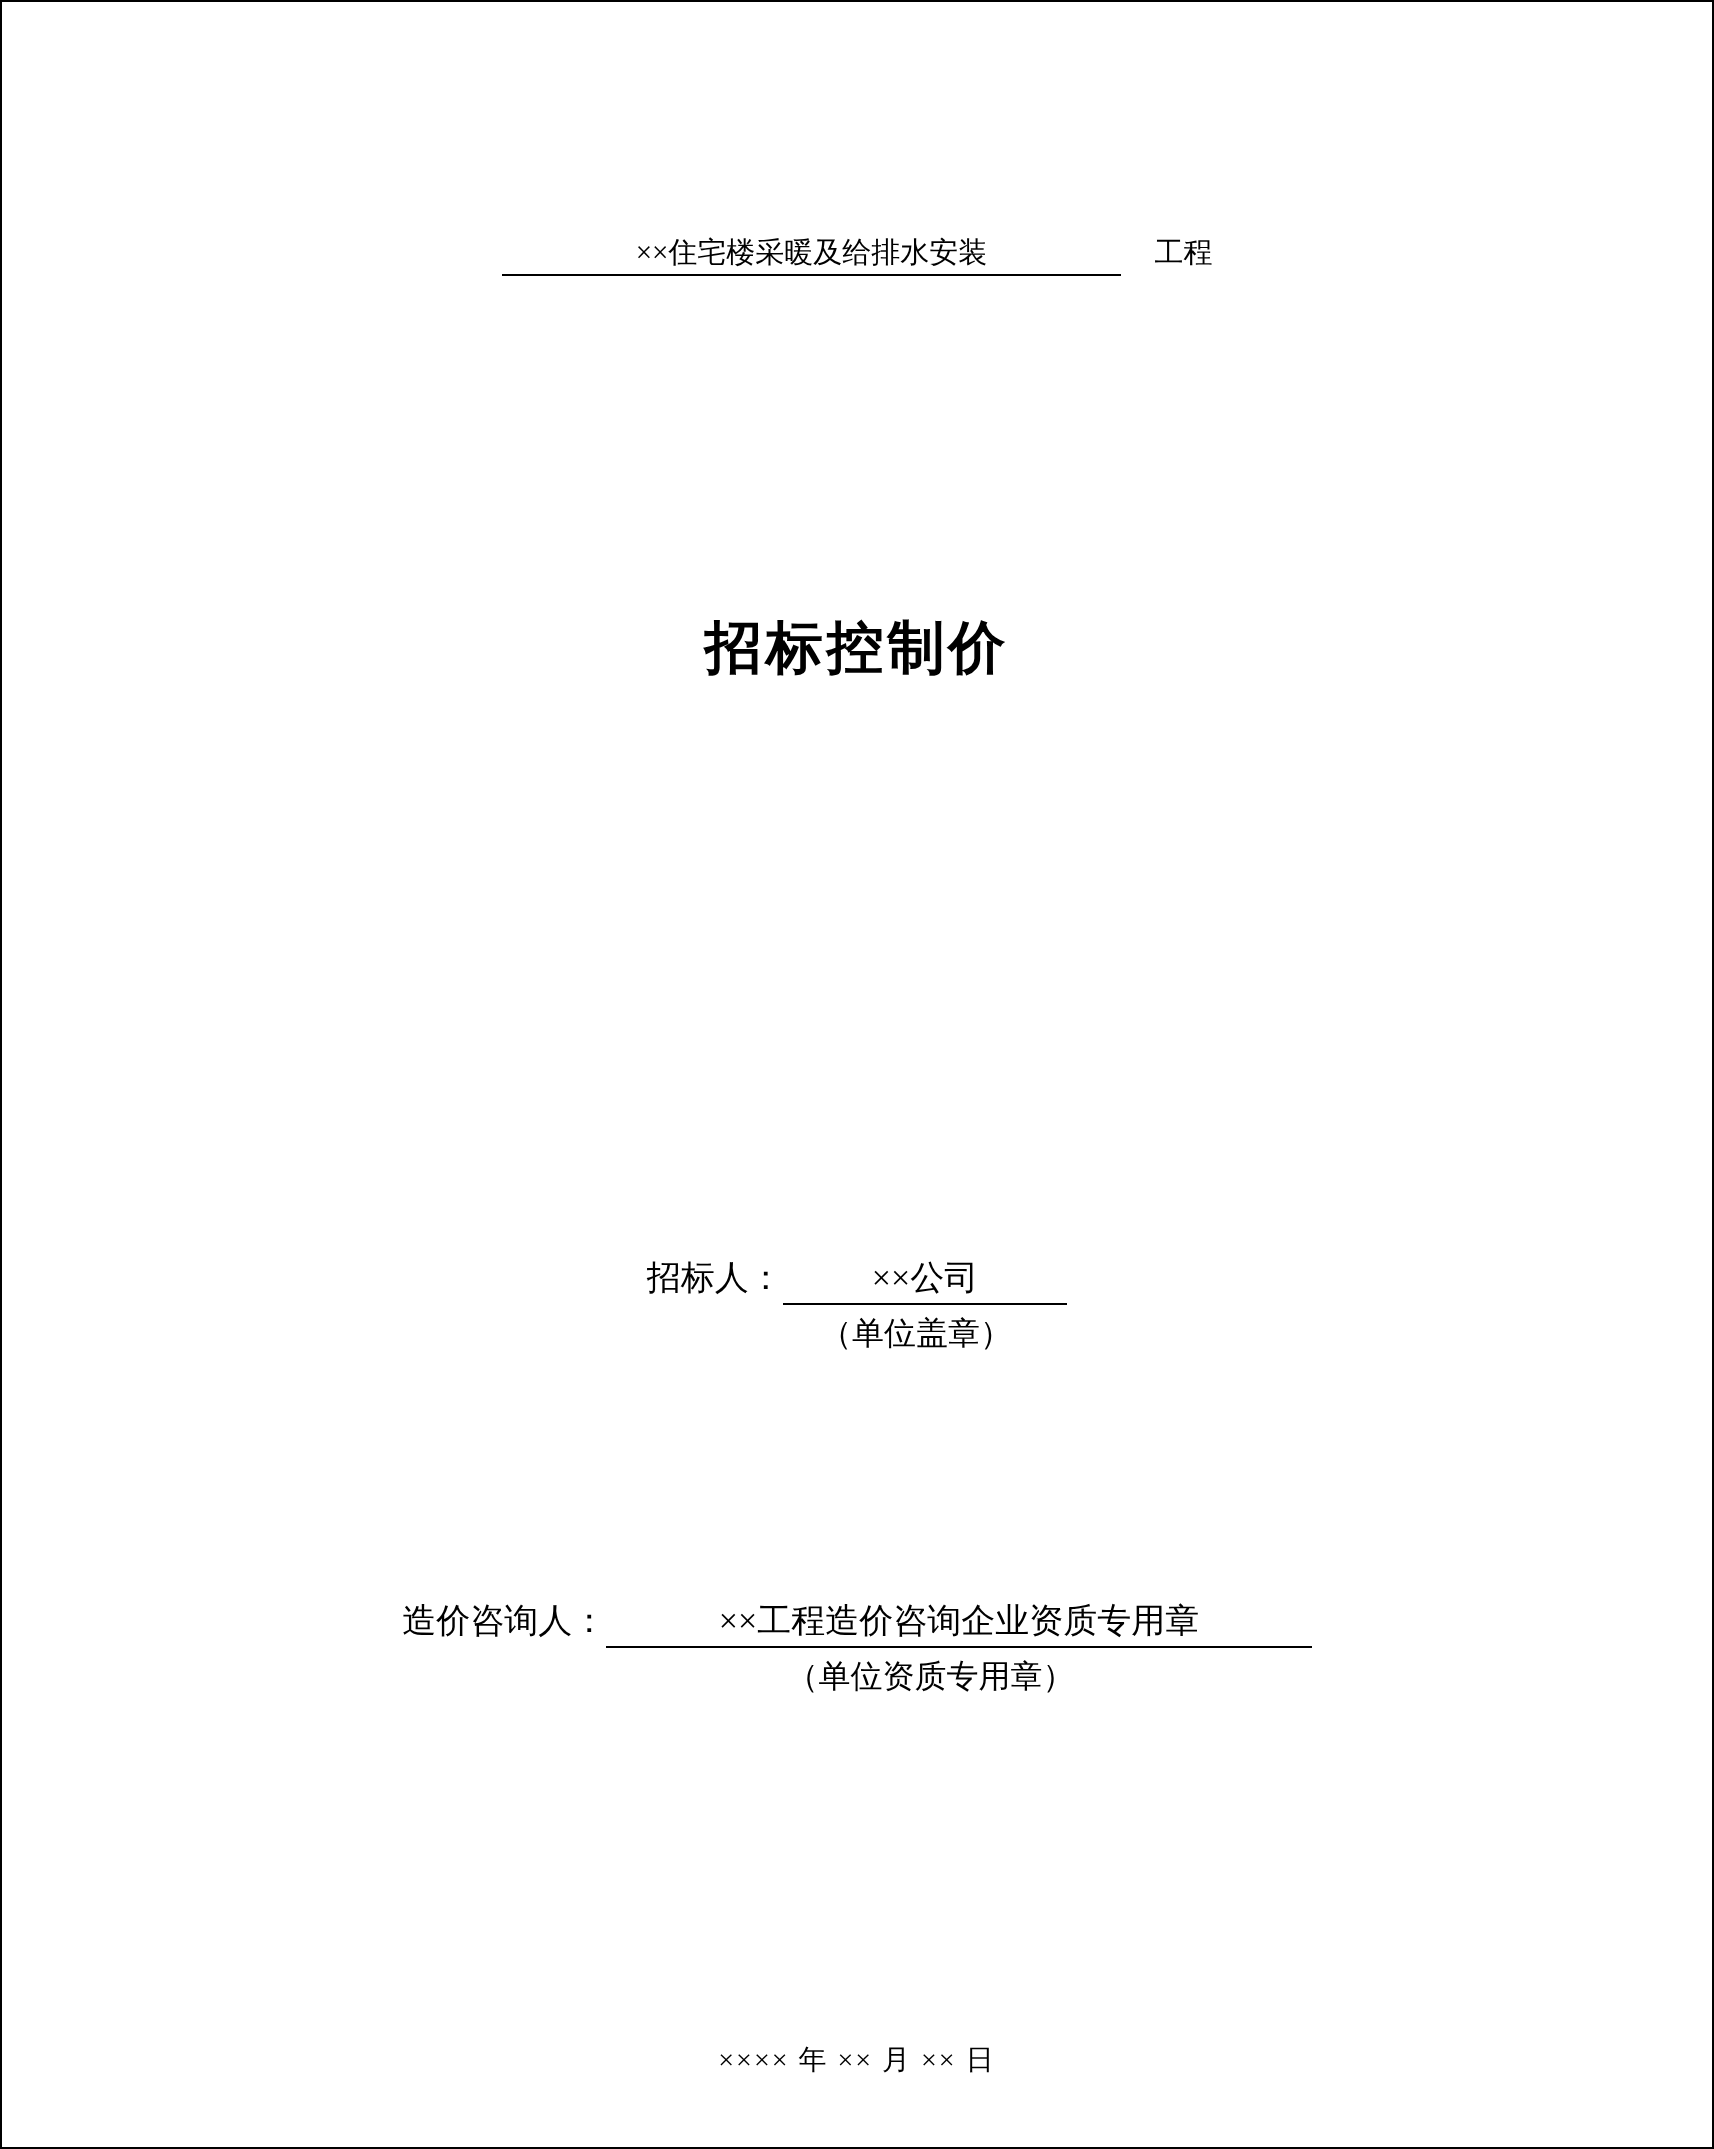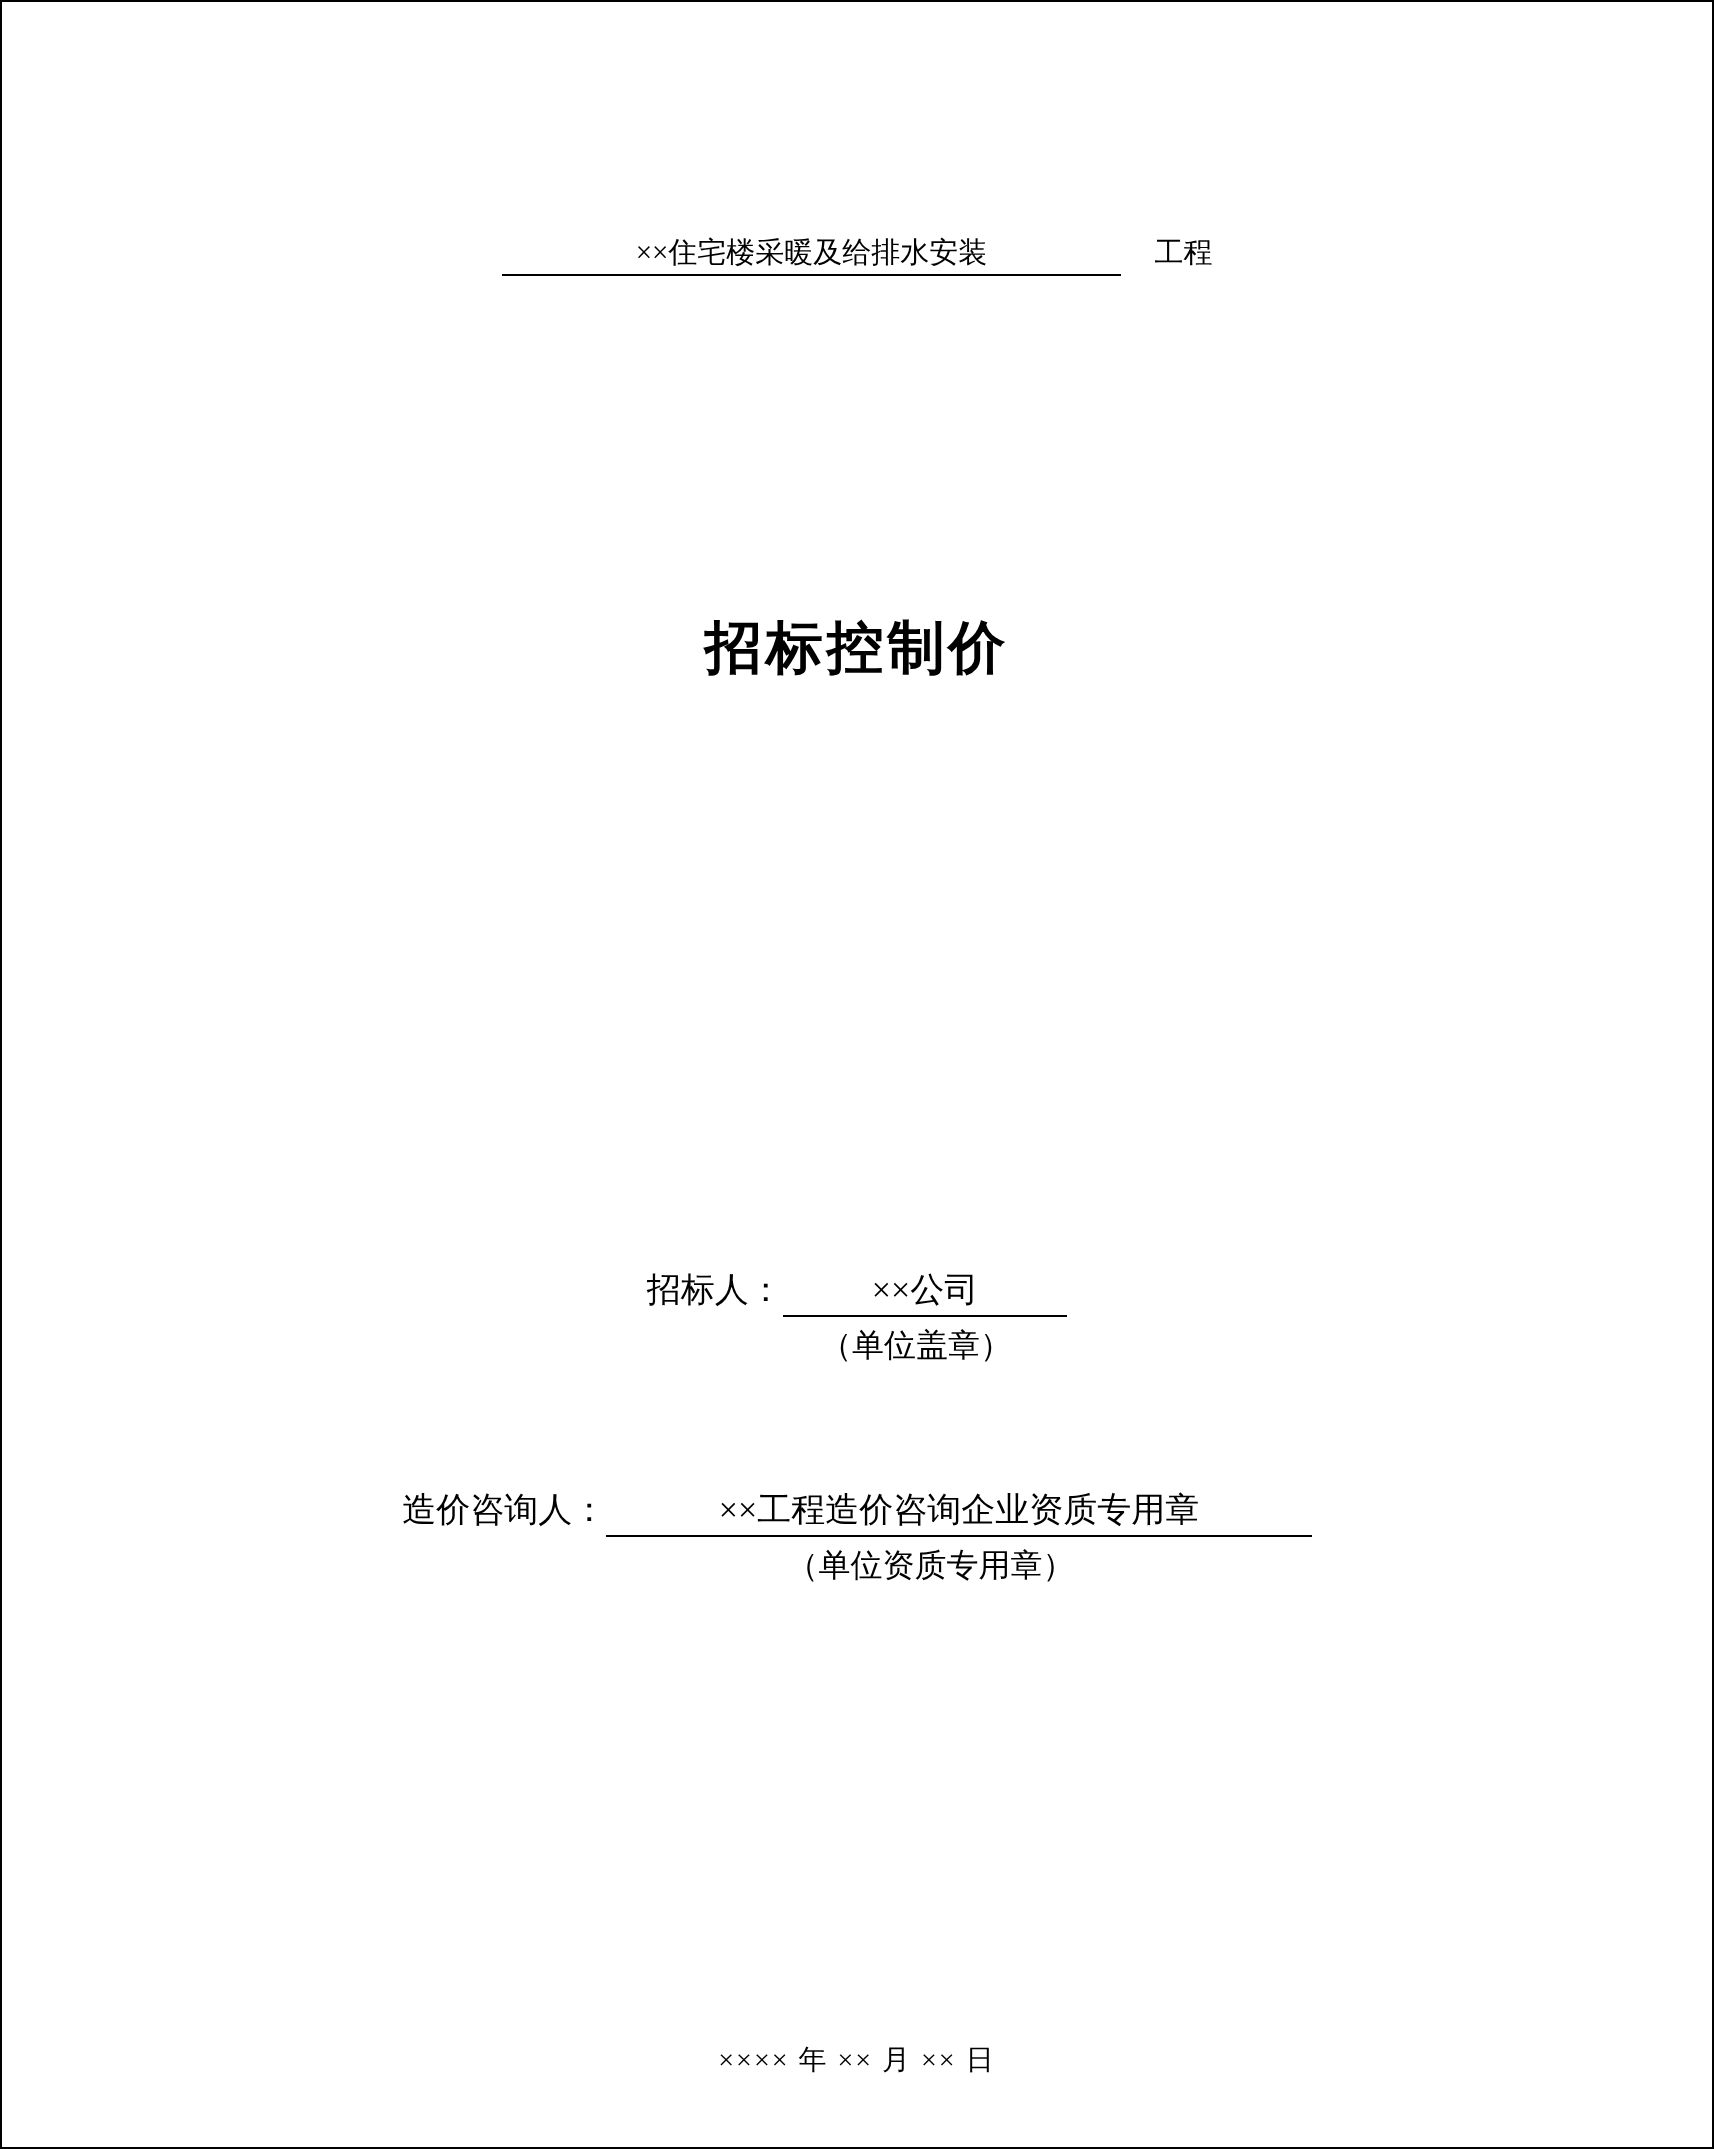--- a/index.html
+++ b/index.html
@@ -92,24 +92,24 @@
     text-align: center;
   }
   .sig-note {
     font-size: 32px;
     line-height: 1.3;
     margin-top: 7.8px;
     white-space: nowrap;
   }
 
   #bidder-block { top: 1255px; }
-  #bidder-block .sig-value { min-width: 265px; margin-top: 12px; }
+  #bidder-block .sig-value { min-width: 265px; }
   #bidder-block .sig-note { padding-left: 118px; }
 
-  #consultant-block { top: 1487px; }
+  #consultant-block { top: 1598px; }
   #consultant-block .sig-value { min-width: 686px; }
   #consultant-block .sig-note { padding-left: 147px; }
 
   
   .date-line {
     position: absolute;
     left: 0;
     right: 0;
     top: 2039px;
     text-align: center;

